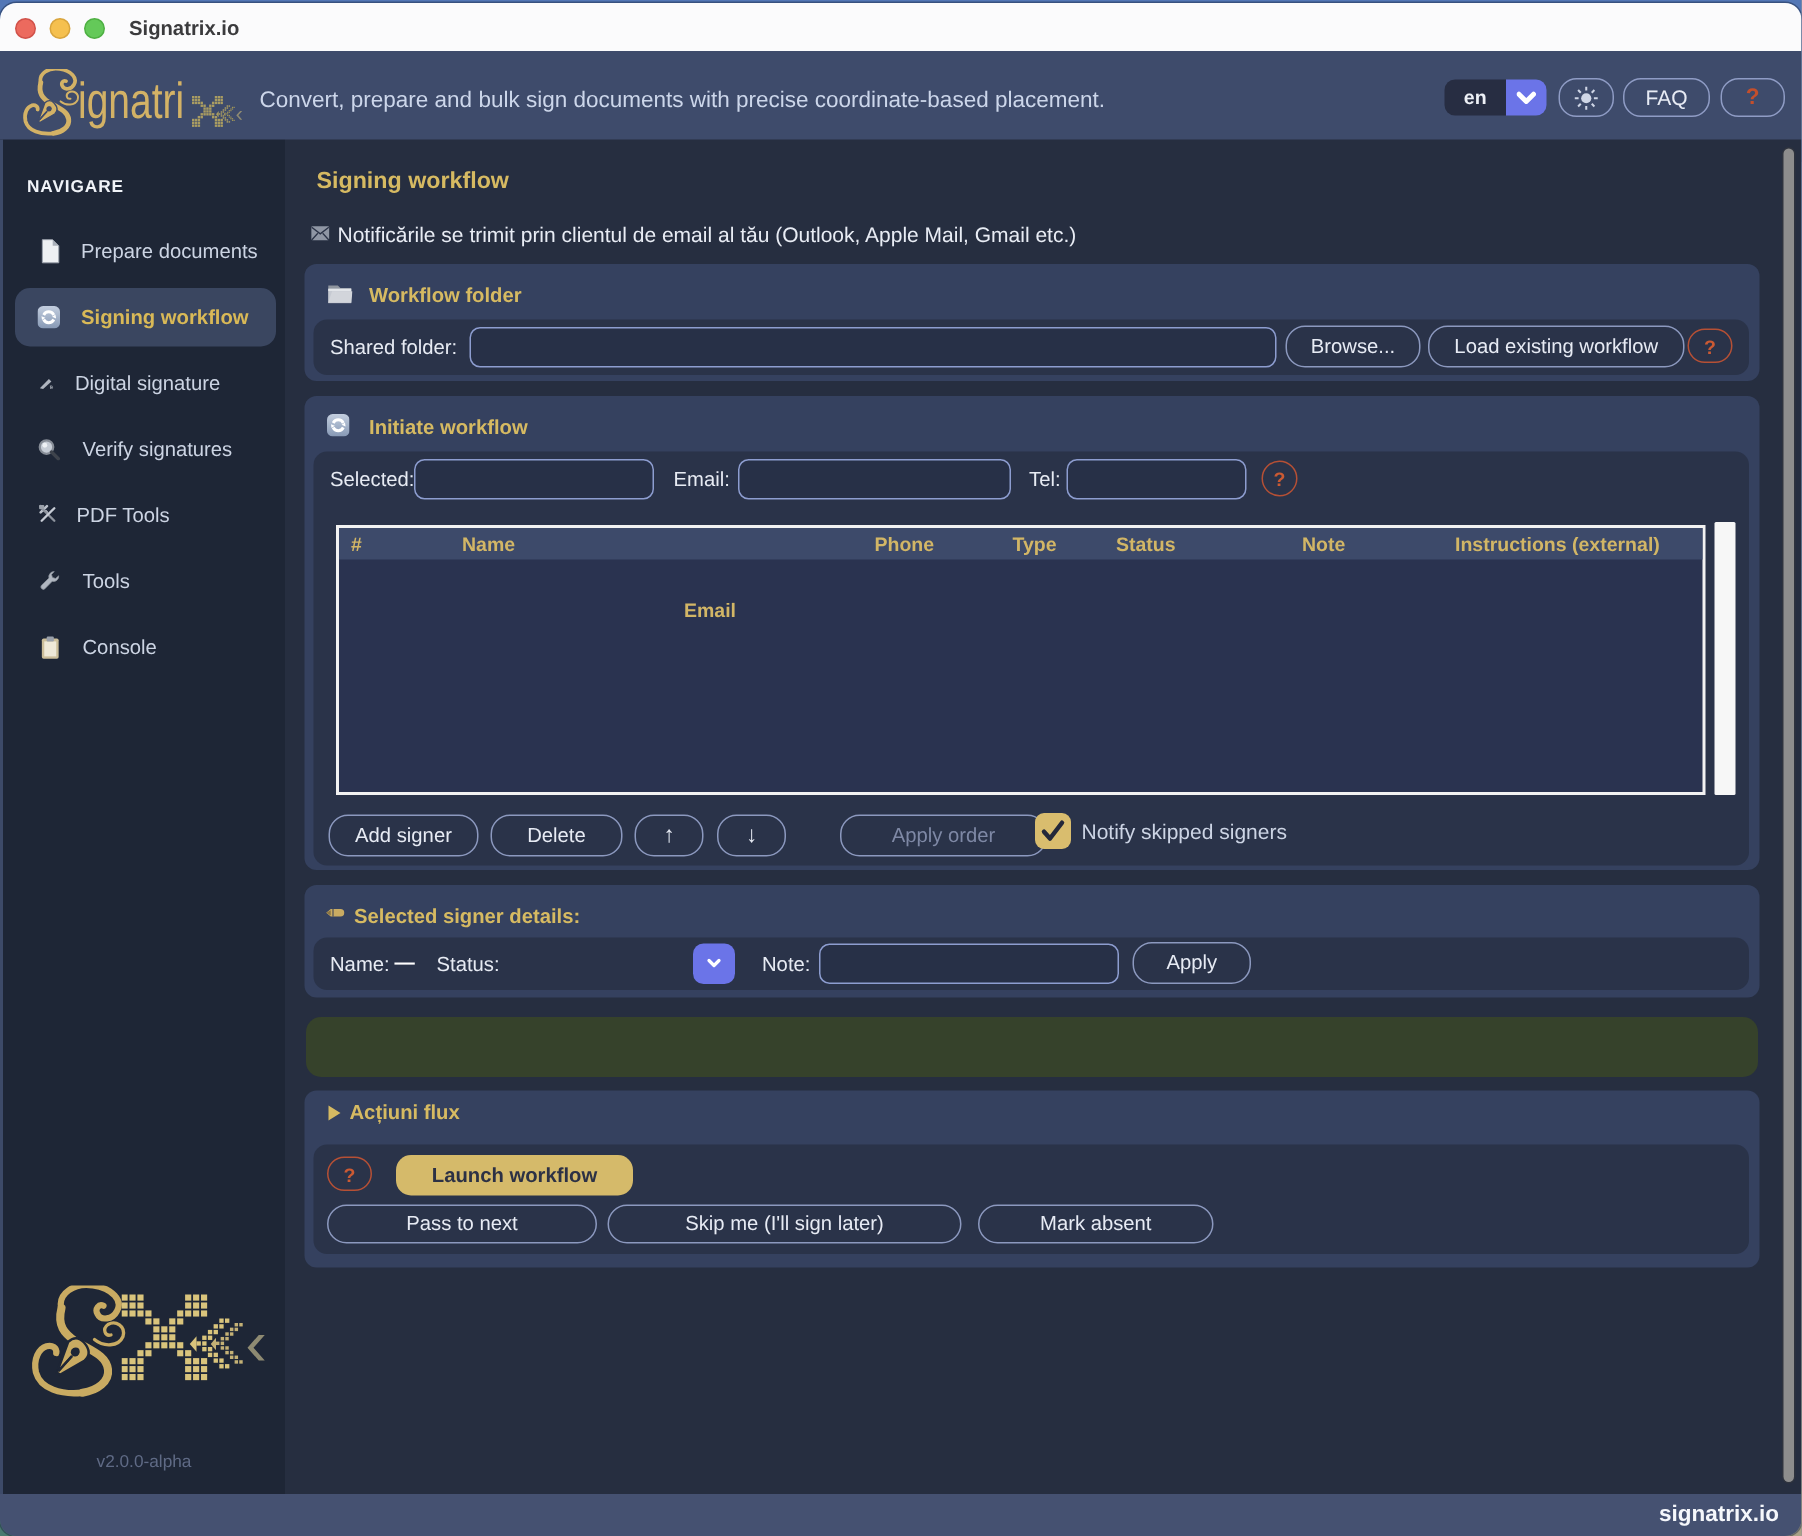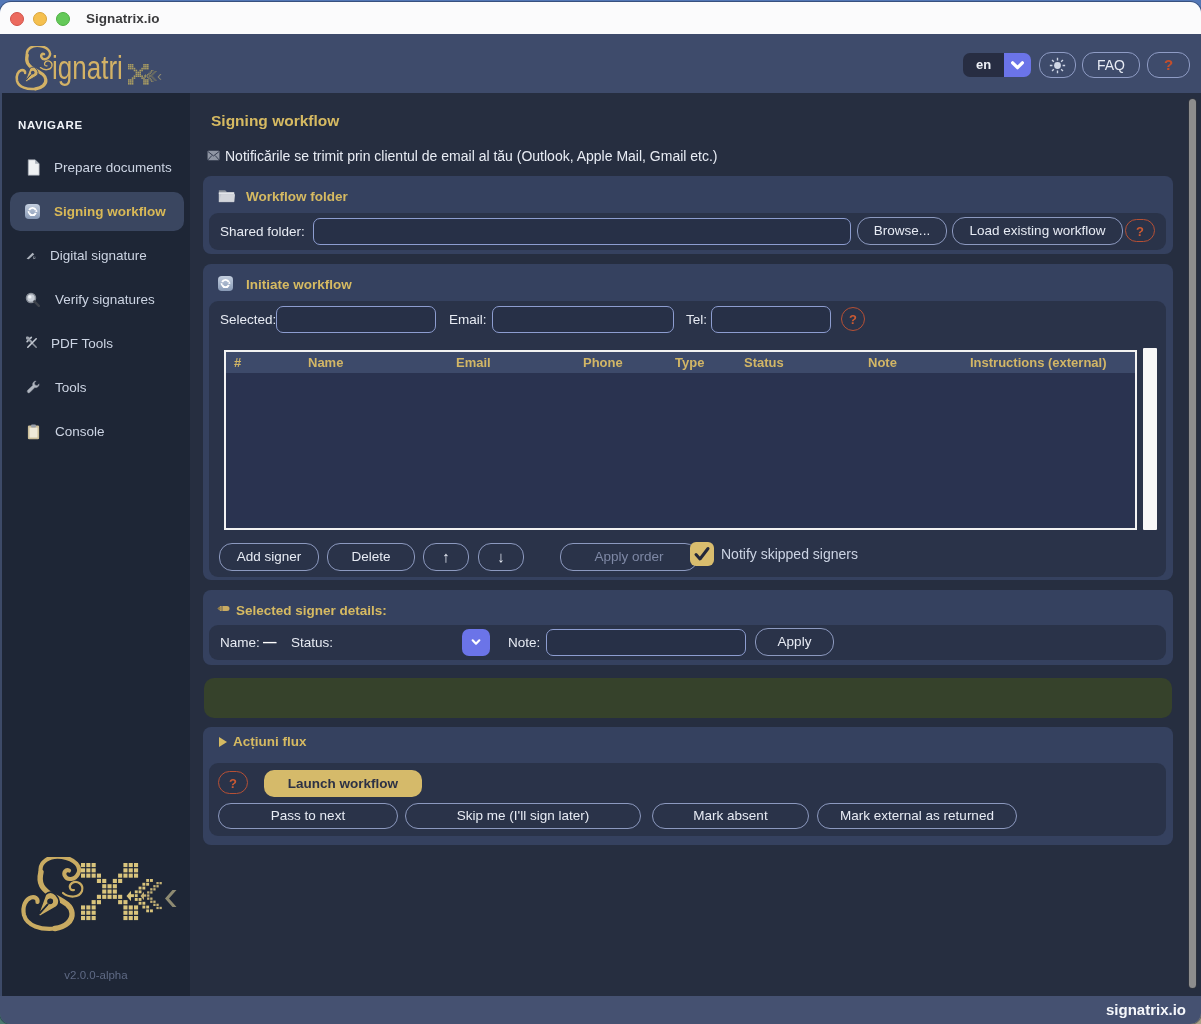--- a/index.html
+++ b/index.html
@@ -183,20 +183,21 @@
             <rect x="24.46" y="12.60" width="0.80" height="0.80" fill="#a39759"></rect>
             <rect x="24.46" y="13.68" width="0.80" height="0.80" fill="#a39759"></rect>
             <rect x="25.54" y="13.68" width="0.80" height="0.80" fill="#a39759"></rect>
             <rect x="25.54" y="14.76" width="0.80" height="0.80" fill="#a39759"></rect>
             <rect x="26.62" y="14.76" width="0.80" height="0.80" fill="#a39759"></rect>
             <rect x="26.62" y="15.84" width="0.80" height="0.80" fill="#a39759"></rect>
             <rect x="27.70" y="15.84" width="0.80" height="0.80" fill="#a39759"></rect>
             <path d="M29.5 12.9 l2.6 -2.9 h1.4 l-2.6 2.9 2.6 2.9 h-1.4 z" fill="#8e8a72"></path>
           </svg></div>
       </div>
+    <div class="tagline">Convert, prepare and bulk sign documents with precise coordinate-based placement.</div>
     <div class="lang">
         <div class="fld">en</div>
         <div class="btn">
           <svg style="display:block;margin:6px auto 0;" width="13" height="13" viewBox="0 0 12 12">
             <path d="M1.5 3.5l4.5 4.5 4.5-4.5" fill="none" stroke="#fff" stroke-width="3" stroke-linecap="round" stroke-linejoin="round"></path>
           </svg>
         </div>
       </div>
     <div class="hbtn" id="btnsun"><svg style="margin-top:4px" width="17" height="17" viewBox="0 0 20 20">
           <circle cx="10" cy="10" r="4" fill="#cfd6e6"></circle>
@@ -440,21 +441,21 @@
           <input style="left: 67px; top: 4.5px; width: 160px;">
           <div class="lbl" style="left:240px;top:10.5px;">Email:</div>
           <input style="left: 283px; top: 4.5px; width: 182px;">
           <div class="lbl" style="left:477px;top:10.5px;">Tel:</div>
           <input style="left: 502px; top: 4.5px; width: 120px;">
           <div class="qcirc" style="left:632px;top:5.5px;width:24px;height:24px;line-height:24px;">?</div>
           <div class="tbl">
             <div class="thead"></div>
             <div class="th" style="left:8px;">#</div>
             <div class="th" style="left:82px;">Name</div>
-            <div class="th" style="left:230px;">Email</div>
+            <div class="th" style="left:230px;margin-top:44px;">Email</div>
             <div class="th" style="left:357px;">Phone</div>
             <div class="th" style="left:449px;">Type</div>
             <div class="th" style="left:518px;">Status</div>
             <div class="th" style="left:642px;">Note</div>
             <div class="th" style="left:744px;">Instructions (external)</div>
           </div>
           <div class="tscroll"></div>
           <div class="obtn" style="left:10px;top:242px;width:100px;">Add signer</div>
           <div class="obtn" style="left:118px;top:242px;width:88px;">Delete</div>
           <div class="obtn" style="left:214px;top:242px;width:46px;font-size:15px;">↑</div>
@@ -490,21 +491,20 @@
       <div class="greenbar"></div>
       <div class="panel" id="p4" style="top:634px;height:118px;">
         <div style="position:absolute;left:16px;top:10px;width:0;height:0;border-left:8px solid #d6ba62;border-top:5px solid transparent;border-bottom:5px solid transparent;"></div>
         <div class="ptitle" style="top:7px;left:30px;">Acțiuni flux</div>
         <div class="inner" style="top:36px;height:73px;">
           <div class="qcirc" style="left:9px;top:8px;width:30px;height:23px;border-radius:13px;line-height:23px;">?</div>
           <div class="goldbtn" style="left:55px;top:7px;width:158px;">Launch workflow</div>
           <div class="obtn" style="left:9px;top:40px;width:180px;height:26px;line-height:24px;">Pass to next</div>
           <div class="obtn" style="left:196px;top:40px;width:236px;height:26px;line-height:24px;">Skip me (I'll sign later)</div>
           <div class="obtn" style="left:443px;top:40px;width:157px;height:26px;line-height:24px;">Mark absent</div>
-          <div class="obtn" style="left:608px;top:40px;width:200px;height:26px;line-height:24px;">Mark external as returned</div>
         </div>
       </div>
     </div>
   </div>
   <div class="footer">
       <span>signatrix.io</span>
     </div>
   <div class="vscroll"></div>
 </div>
 

